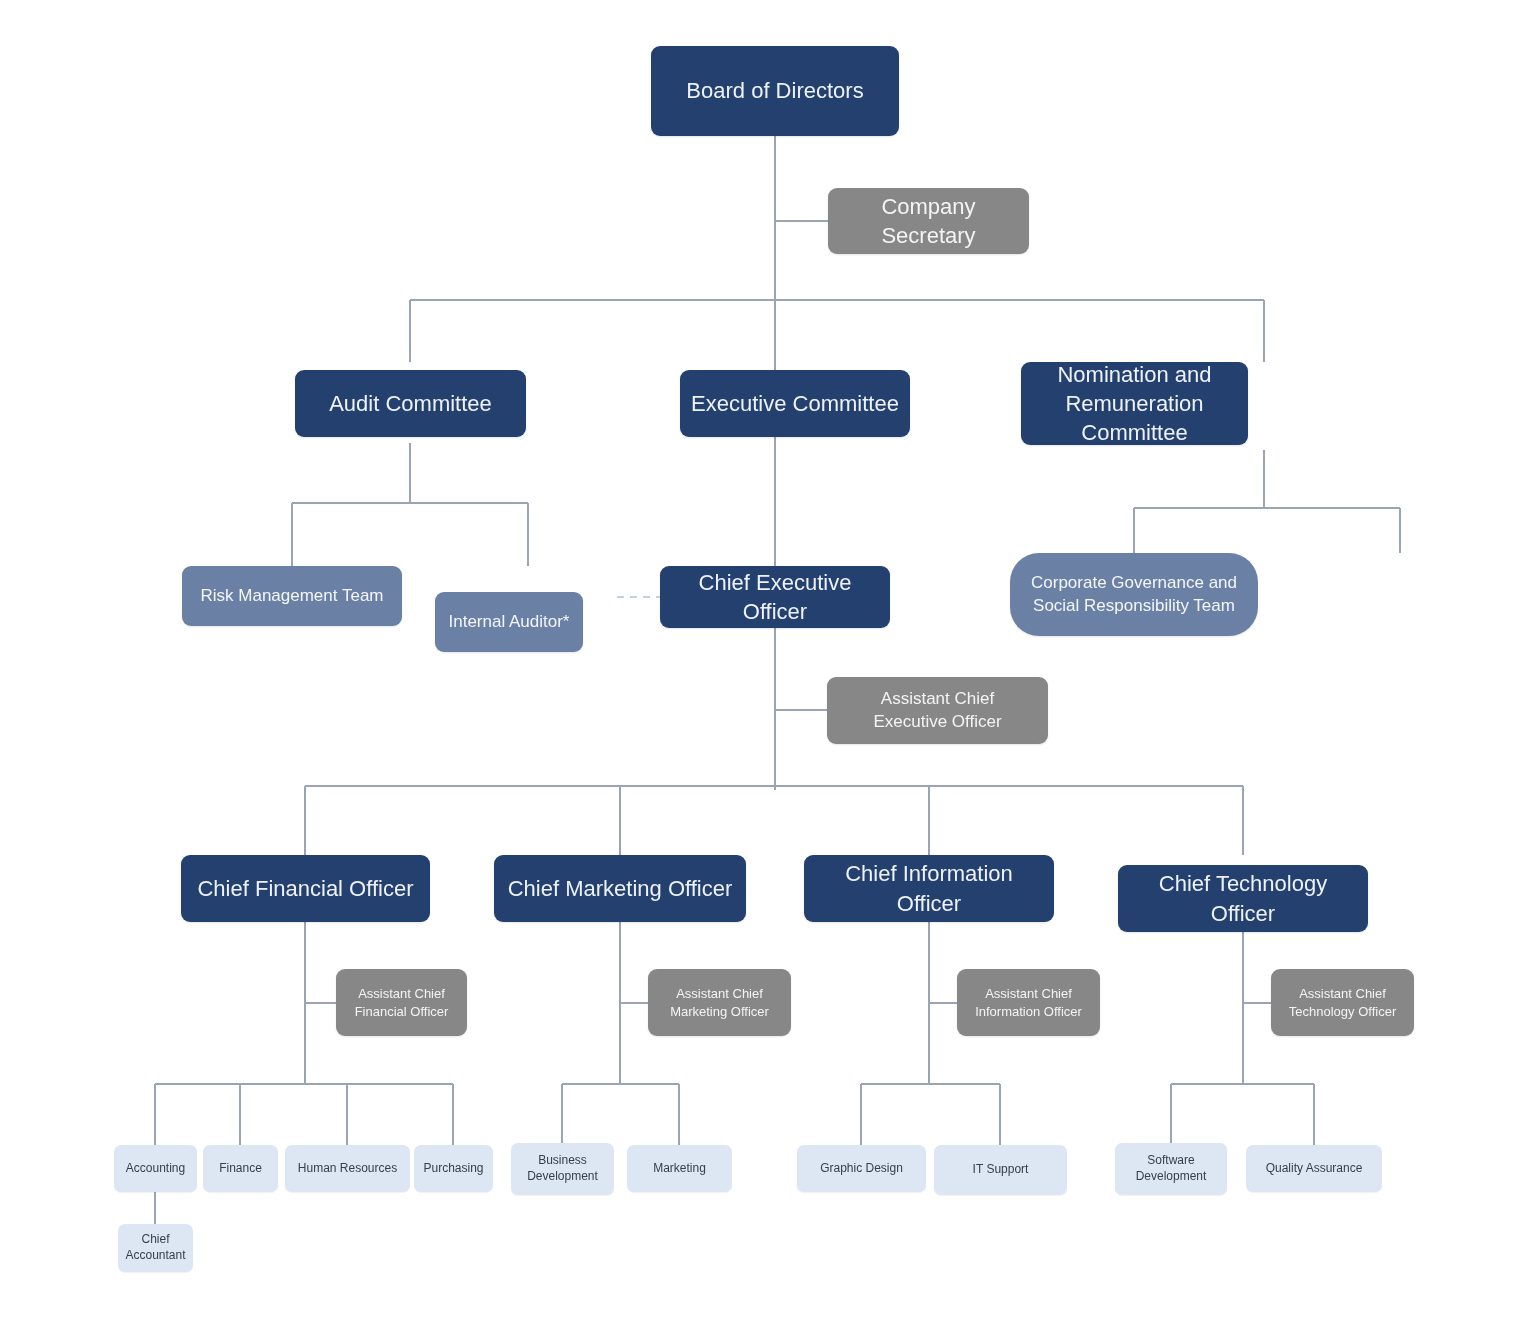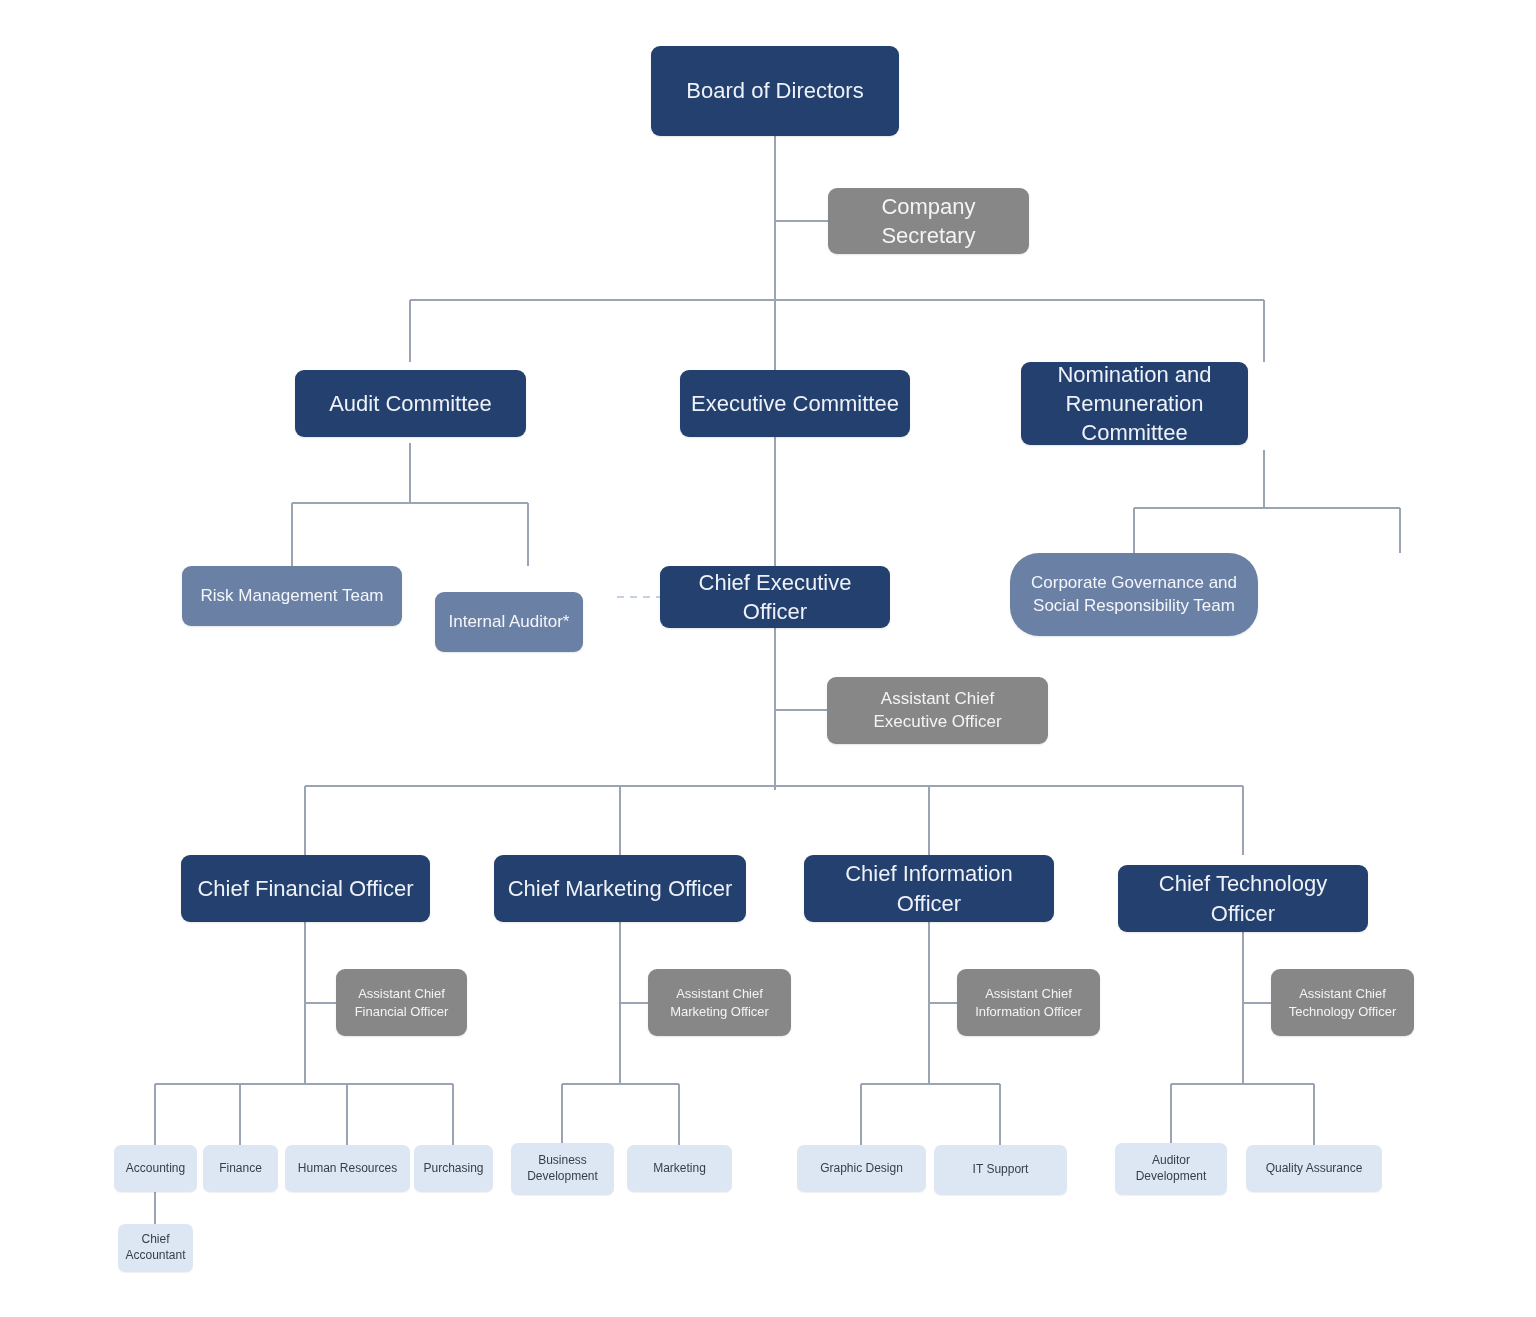--- a/index.html
+++ b/index.html
@@ -183,21 +183,21 @@
 
   <div class="node pale sz-xs" style="left:511px; top:1143px; width:103px; height:52px;">Business
 Development</div>
 
   <div class="node pale sz-xs" style="left:627px; top:1145px; width:105px; height:47px;">Marketing</div>
 
   <div class="node pale sz-xs" style="left:797px; top:1145px; width:129px; height:47px;">Graphic Design</div>
 
   <div class="node pale sz-xs" style="left:934px; top:1145px; width:133px; height:50px;">IT Support</div>
 
-  <div class="node pale sz-xs" style="left:1115px; top:1143px; width:112px; height:52px;">Auditor
+  <div class="node pale sz-xs" style="left:1115px; top:1143px; width:112px; height:52px;">Software
 Development</div>
 
   <div class="node pale sz-xs" style="left:1246px; top:1145px; width:136px; height:47px;">Quality Assurance</div>
 
   <div class="node pale sz-xs" style="left:118px; top:1224px; width:75px; height:48px;">Chief
 Accountant</div>
 
 </div>
 
 </body></html>

